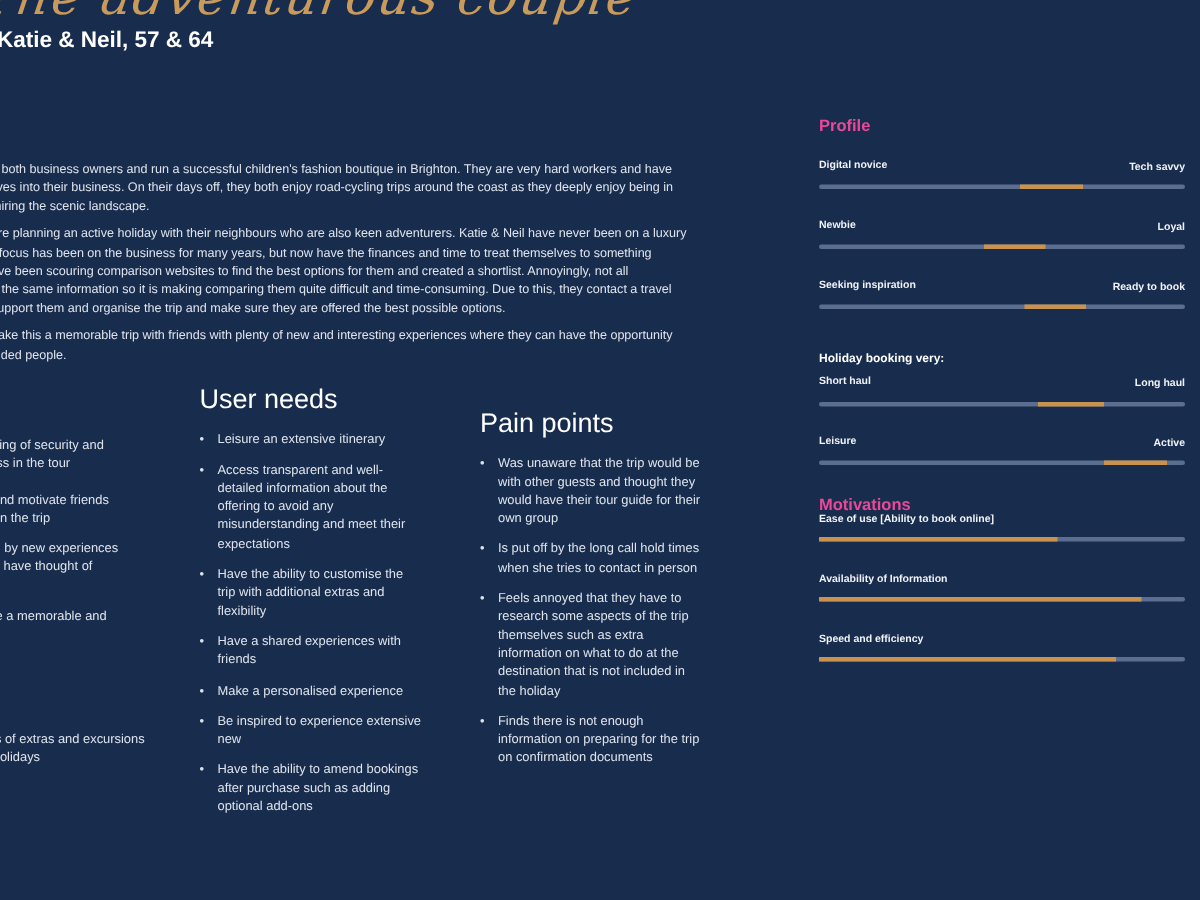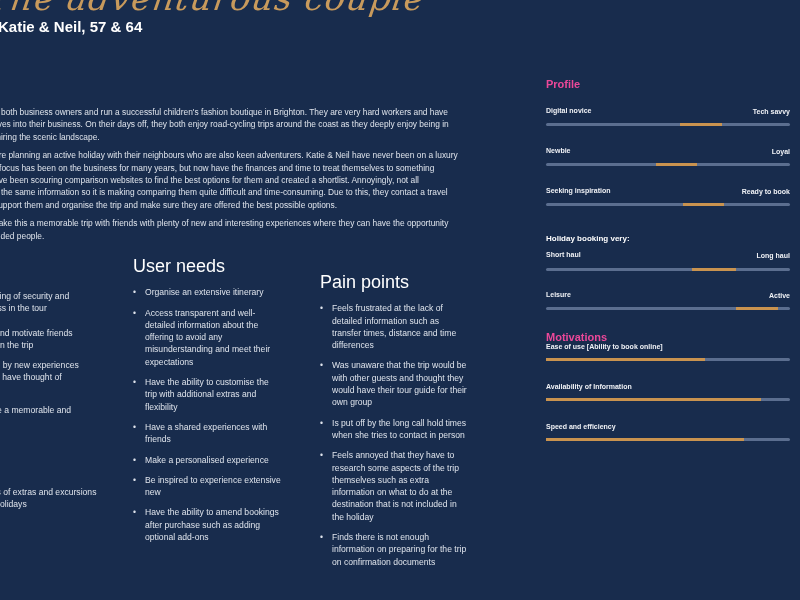--- a/index.html
+++ b/index.html
@@ -81,34 +81,33 @@
 
 <div class="abilities-title">ities</div>
 <div class="abilities">
   <div>ails of extras and excursions</div>
   <div>n holidays</div>
 </div>
 
 <div class="col needs">
   <h3>User needs</h3>
   <ul>
-    <li>Organise an extensive itinerary</li>
+    <li>Leisure an extensive itinerary</li>
     <li>Access transparent and well-detailed information about the offering to avoid any misunderstanding and meet their expectations</li>
     <li>Have the ability to customise the trip with additional extras and flexibility</li>
     <li>Have a shared experiences with friends</li>
     <li>Make a personalised experience</li>
     <li>Be inspired to experience extensive new</li>
     <li>Have the ability  to amend bookings after purchase such as adding optional add-ons</li>
   </ul>
 </div>
 
 <div class="col pains">
   <h3>Pain points</h3>
   <ul>
-    <li>Feels frustrated at the lack of detailed information such as transfer times, distance and time differences</li>
     <li>Was unaware that the trip would be with other guests and thought they would have their tour guide for their own group</li>
     <li>Is put off by the long call hold times when she tries to contact in person</li>
     <li>Feels annoyed that they have to research some aspects of the trip themselves such as extra information on what to do at the destination that is not included in the holiday</li>
     <li>Finds there is not enough information on preparing for the trip on confirmation documents</li>
   </ul>
 </div>
 
 <div class="side">
   <h2 style="margin-bottom:17px">Profile</h2>
 

